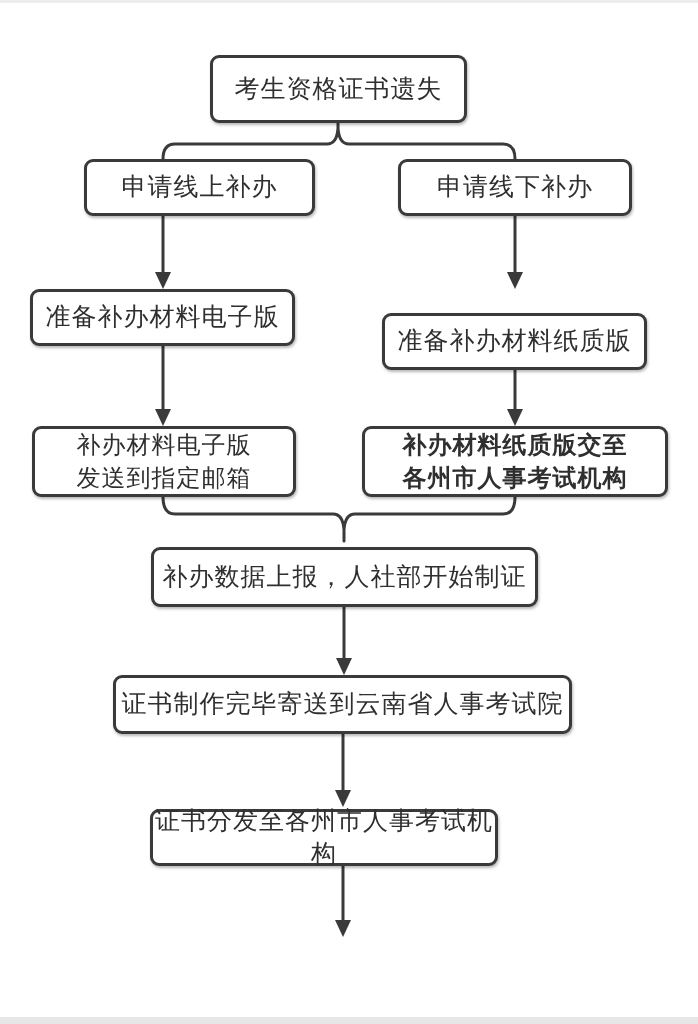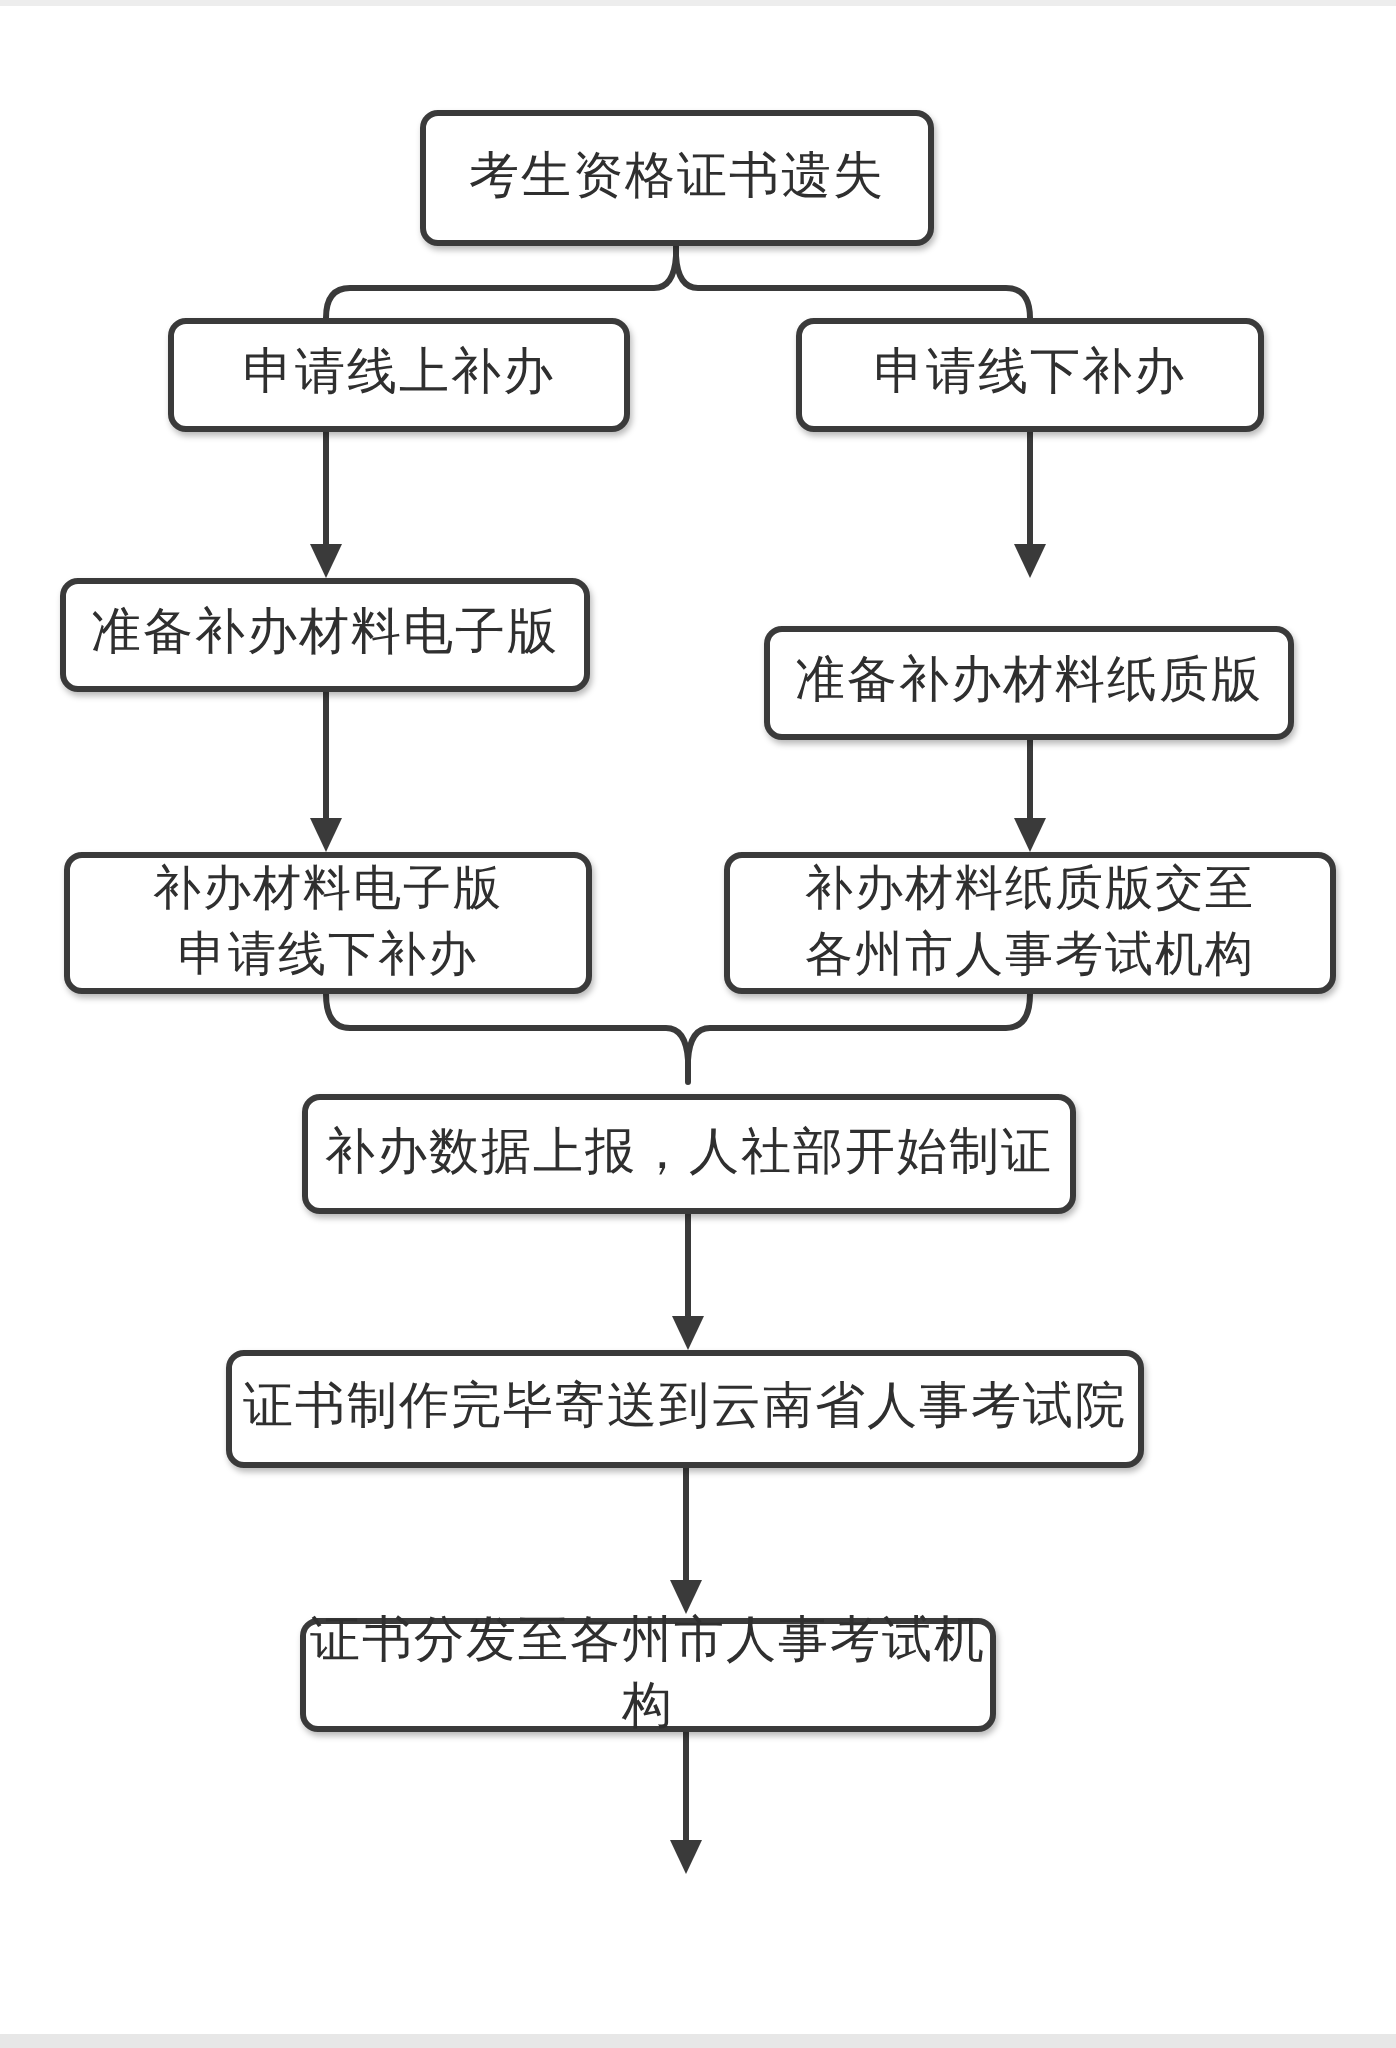--- a/index.html
+++ b/index.html
@@ -86,23 +86,23 @@
 
   <div class="node" style="left:47px;  top:159px; width:231px; height:57px;margin-left:37px;">申请线上补办</div>
 
   <div class="node" style="left:30px;  top:289px; width:265px; height:57px;">准备补办材料电子版</div>
 
   <div class="node" style="left:398px; top:159px; width:234px; height:57px;">申请线下补办</div>
 
   <div class="node" style="left:382px; top:289px; width:265px; height:57px;margin-top:24px;">准备补办材料纸质版</div>
 
   <div class="node two-line" style="left:32px;  top:426px; width:264px; height:71px;">补办材料电子版
-申请线下补办</div>
+发送到指定邮箱</div>
 
-  <div class="node two-line" style="left:362px; top:426px; width:306px; height:71px;">补办材料纸质版交至
+  <div class="node two-line" style="left:362px; top:426px; width:306px; height:71px;font-weight:bold;">补办材料纸质版交至
 各州市人事考试机构</div>
 
   <div class="node" style="left:151px; top:547px; width:387px; height:60px;">补办数据上报，人社部开始制证</div>
 
   <div class="node" style="left:113px; top:675px; width:459px; height:59px;">证书制作完毕寄送到云南省人事考试院</div>
 
   <div class="node" style="left:150px; top:809px; width:348px; height:57px;">证书分发至各州市人事考试机构</div>
 
 
 </div>

